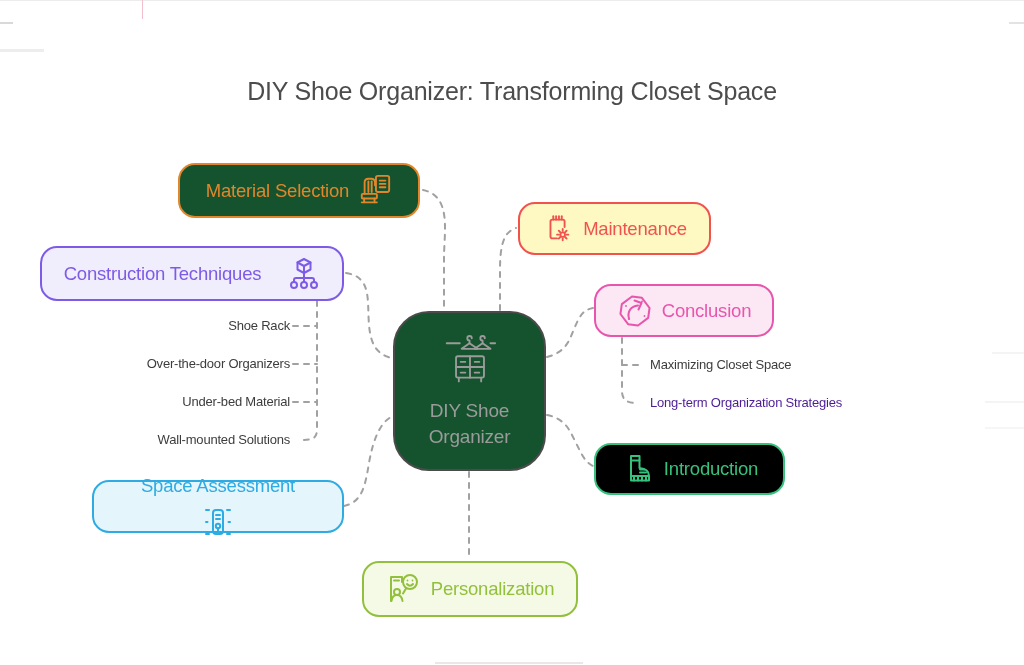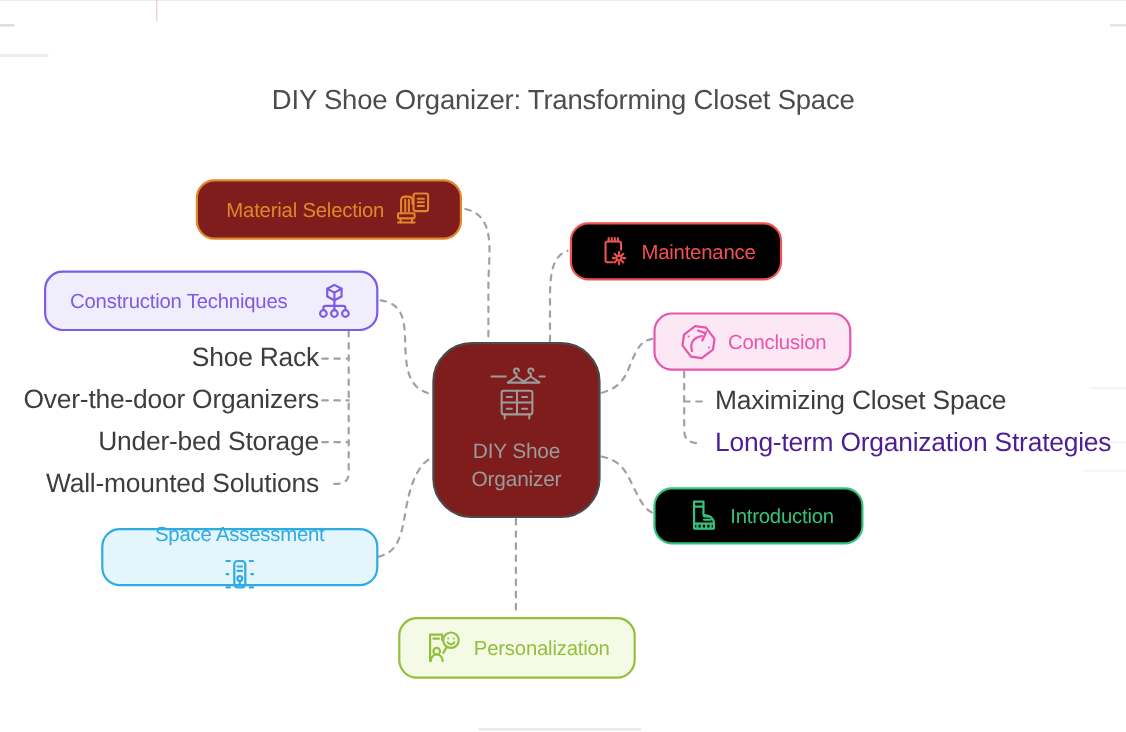--- a/index.html
+++ b/index.html
@@ -27,21 +27,21 @@
   #node-space{left:92px;top:480px;width:252px;height:53px;flex-direction:column;}
   #node-personalization{left:362px;top:561px;width:216px;height:56px;}
   #node-central{
     position:absolute;left:393px;top:311px;width:153px;height:160px;
     border:2.5px solid;border-radius:36px;box-sizing:border-box;
     display:flex;flex-direction:column;align-items:center;justify-content:center;
     gap:6px;font-size:19px;text-align:center;cursor:pointer;
   }
   #node-central .central-label{line-height:1.35;width:120px;}
   .sub{
-    position:absolute;font-size:24px;color:#3d3d3d;white-space:nowrap;cursor:pointer;
+    position:absolute;font-size:13px;color:#3d3d3d;white-space:nowrap;cursor:pointer;
     line-height:24px;
   }
   #sub-shoe-rack{top:314px;right:734px;}
   #sub-over-door{top:352px;right:734px;}
   #sub-under-bed{top:390px;right:734px;}
   #sub-wall-mounted{top:428px;right:734px;}
   #sub-maximizing{left:650px;top:353px;}
   #sub-longterm{left:650px;top:391px;}
   .artifact{position:absolute;}
   #edge-top{left:0;top:0;width:1024px;height:1px;background:#ececec;}
@@ -83,21 +83,21 @@
       <path class="connector" d="M469,472 L469,559" stroke="#A1A1A1"></path>
       <path class="connector" d="M317,301 L317,429 C317,438 313,440 302,440" stroke="#A1A1A1"></path>
       <path class="connector" d="M293,326 L317,326" stroke="#A1A1A1"></path>
       <path class="connector" d="M293,364 L317,364" stroke="#A1A1A1"></path>
       <path class="connector" d="M293,402 L317,402" stroke="#A1A1A1"></path>
       <path class="connector" d="M622,338 L622,391 C622,400 627,403 637,403" stroke="#A1A1A1"></path>
       <path class="connector" d="M622,365 L638,365" stroke="#A1A1A1"></path>
     </g>
   </svg>
 
-  <div id="node-central" style="color: rgb(155, 155, 155); border-color: rgb(75, 75, 75); background: #7f1d1d;">
+  <div id="node-central" style="color: rgb(155, 155, 155); border-color: rgb(75, 75, 75); background: #14532d;">
     <span class="icon">
       <svg class="ic" width="58" height="54" viewBox="0 0 60 58" stroke-width="2">
         <line x1="5" y1="11" x2="19" y2="11"></line>
           <line x1="52" y1="11" x2="57" y2="11"></line>
         <path d="M21,17 h17 l-8.5,-6 z"></path>
         <path d="M29.5,11 v-3 a2.4,2.4 0 1 1 2.4,-2.4"></path>
         <path d="M35,17 h17 l-8.5,-6 z"></path>
         <path d="M43.5,11 v-3 a2.4,2.4 0 1 1 2.4,-2.4"></path>
         <rect x="15" y="25" width="30" height="23" rx="2"></rect>
         <line x1="30" y1="25" x2="30" y2="48"></line>
@@ -106,40 +106,40 @@
           <line x1="35" y1="31" x2="40" y2="31"></line>
         <line x1="20" y1="42.5" x2="25" y2="42.5"></line>
           <line x1="35" y1="42.5" x2="40" y2="42.5"></line>
         <line x1="18" y1="48" x2="18" y2="52"></line>
           <line x1="42" y1="48" x2="42" y2="52"></line>
       </svg>
     </span>
     <span class="central-label">DIY Shoe Organizer</span>
   </div>
 
-  <div class="branch" id="node-material" style="color: rgb(226, 134, 44); border-color: rgb(226, 134, 44); background: #7f1d1d;">
+  <div class="branch" id="node-material" style="color: rgb(226, 134, 44); border-color: rgb(226, 134, 44); background: #14532d;">
     <span>Material Selection</span>
     <span class="icon">
       <svg class="ic" width="34" height="34" viewBox="0 0 36 36" stroke-width="2">
         <rect x="19" y="2" width="14" height="17" rx="2"></rect>
         <line x1="23" y1="7" x2="29" y2="7"></line>
           <line x1="23" y1="10.5" x2="29" y2="10.5"></line>
           <line x1="23" y1="14" x2="29" y2="14"></line>
         <path d="M7,21 v-12 q0,-4 4,-4 h3 q4,0 4,4 v3"></path>
         <line x1="11" y1="8" x2="11" y2="19"></line>
           <line x1="14.5" y1="8" x2="14.5" y2="19"></line>
         <rect x="4" y="21" width="16" height="5" rx="1"></rect>
         <line x1="6.5" y1="26" x2="6.5" y2="30"></line>
           <line x1="17.5" y1="26" x2="17.5" y2="30"></line>
         <line x1="4" y1="30" x2="20" y2="30"></line>
       </svg>
     </span>
   </div>
 
-  <div class="branch" id="node-maintenance" style="color: rgb(240, 82, 80); border-color: rgb(240, 82, 80); background: #000000;">
+  <div class="branch" id="node-maintenance" style="color: rgb(240, 82, 80); border-color: rgb(240, 82, 80); background: #fef9c3;">
     <span class="icon">
       <svg class="ic" width="32" height="32" viewBox="0 0 34 34" stroke-width="2">
         <path d="M24,15 v-6 a2,2 0 0 0 -2,-2 h-11 a2,2 0 0 0 -2,2 v16 a2,2 0 0 0 2,2 h5"></path>
         <line x1="12" y1="7" x2="12" y2="3.5"></line>
           <line x1="15" y1="7" x2="15" y2="3.5"></line>
         <line x1="18" y1="7" x2="18" y2="3.5"></line>
           <line x1="21" y1="7" x2="21" y2="3.5"></line>
         <circle cx="22" cy="23" r="2.4"></circle>
         <line x1="22" y1="17" x2="22" y2="19"></line>
           <line x1="22" y1="27" x2="22" y2="29"></line>
@@ -233,19 +233,19 @@
         <circle cx="26.5" cy="9.5" r="0.9" fill="currentColor" stroke="none"></circle>
         <path d="M21,13 q3,3.5 6,0"></path>
         <path d="M20,17.5 l-3,5"></path>
       </svg>
     </span>
     <span>Personalization</span>
   </div>
 
   <div class="sub" id="sub-shoe-rack" style="color: rgb(61, 61, 61);">Shoe Rack</div>
   <div class="sub" id="sub-over-door" style="color: rgb(61, 61, 61);">Over-the-door Organizers</div>
-  <div class="sub" id="sub-under-bed" style="color: rgb(61, 61, 61);">Under-bed Storage</div>
+  <div class="sub" id="sub-under-bed" style="color: rgb(61, 61, 61);">Under-bed Material</div>
   <div class="sub" id="sub-wall-mounted" style="color: rgb(61, 61, 61);">Wall-mounted Solutions</div>
 
   <div class="sub" id="sub-maximizing" style="color: rgb(61, 61, 61);">Maximizing Closet Space</div>
   <div class="sub" id="sub-longterm" style="color: #4c1d95;">Long-term Organization Strategies</div>
 
 </div>
 
 </body></html>

